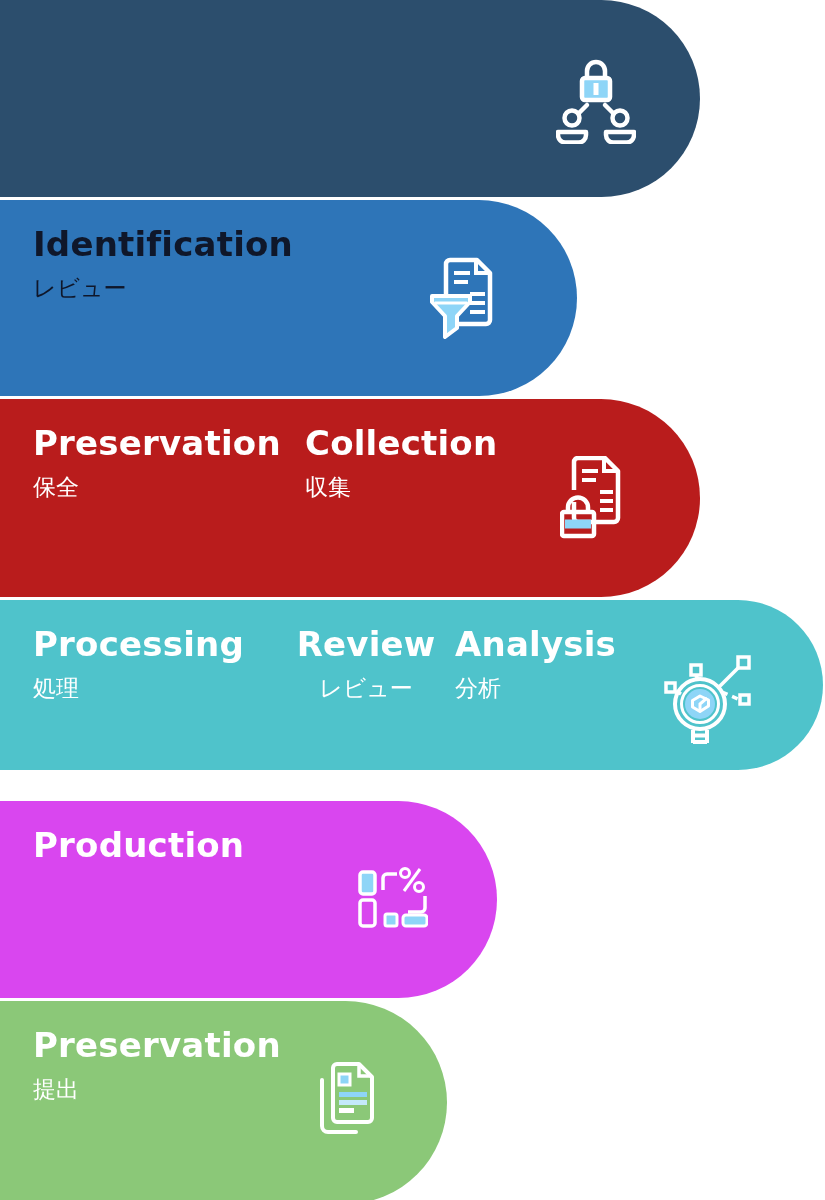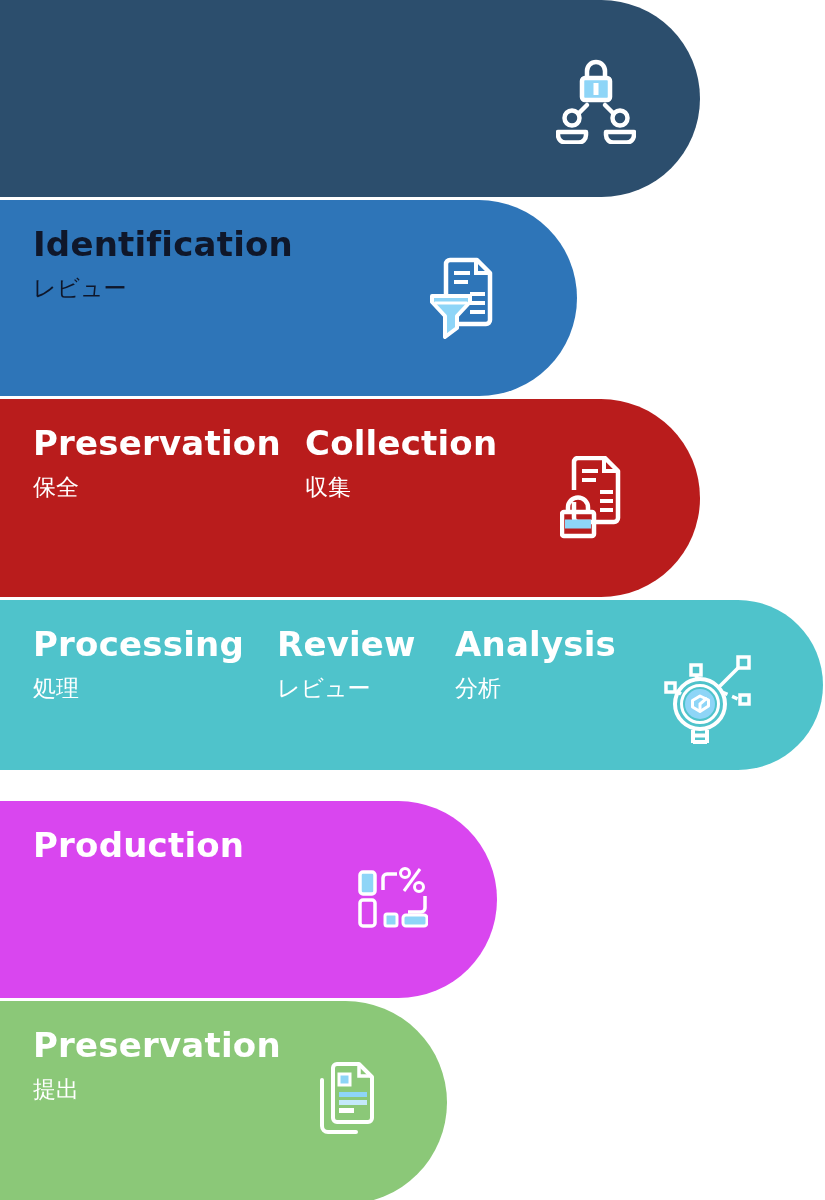--- a/index.html
+++ b/index.html
@@ -26,21 +26,21 @@
 
   #stage-1{top:0;height:197px;width:700px;border-radius:0 99px 99px 0;}
   #stage-2{top:200px;height:196px;width:577px;border-radius:0 98px 98px 0;}
   #stage-3{top:399px;height:198px;width:700px;border-radius:0 99px 99px 0;}
   #stage-4{top:600px;height:170px;width:823px;border-radius:0 99px 99px 0;}
   #stage-5{top:801px;height:197px;width:497px;border-radius:0 99px 99px 0;}
   #stage-6{top:1001px;height:203px;width:447px;border-radius:0 102px 102px 0;}
 
   #stage-3 .item:nth-child(1){width:272px;}
   #stage-4 .item:nth-child(1){width:244px;}
-  #stage-4 .item:nth-child(2){width:178px;}
+  #stage-4 .item:nth-child(2){width:178px;text-align:center;}
 
   #icon-1{left:556px;top:52px;}
   #icon-2{left:430px;top:56px;}
   #icon-3{left:560px;top:57px;}
   #icon-4{left:662px;top:50px;}
   #icon-5{left:358px;top:63px;}
   #icon-6{left:316px;top:61px;}
 
   svg{display:block;}
 </style>

